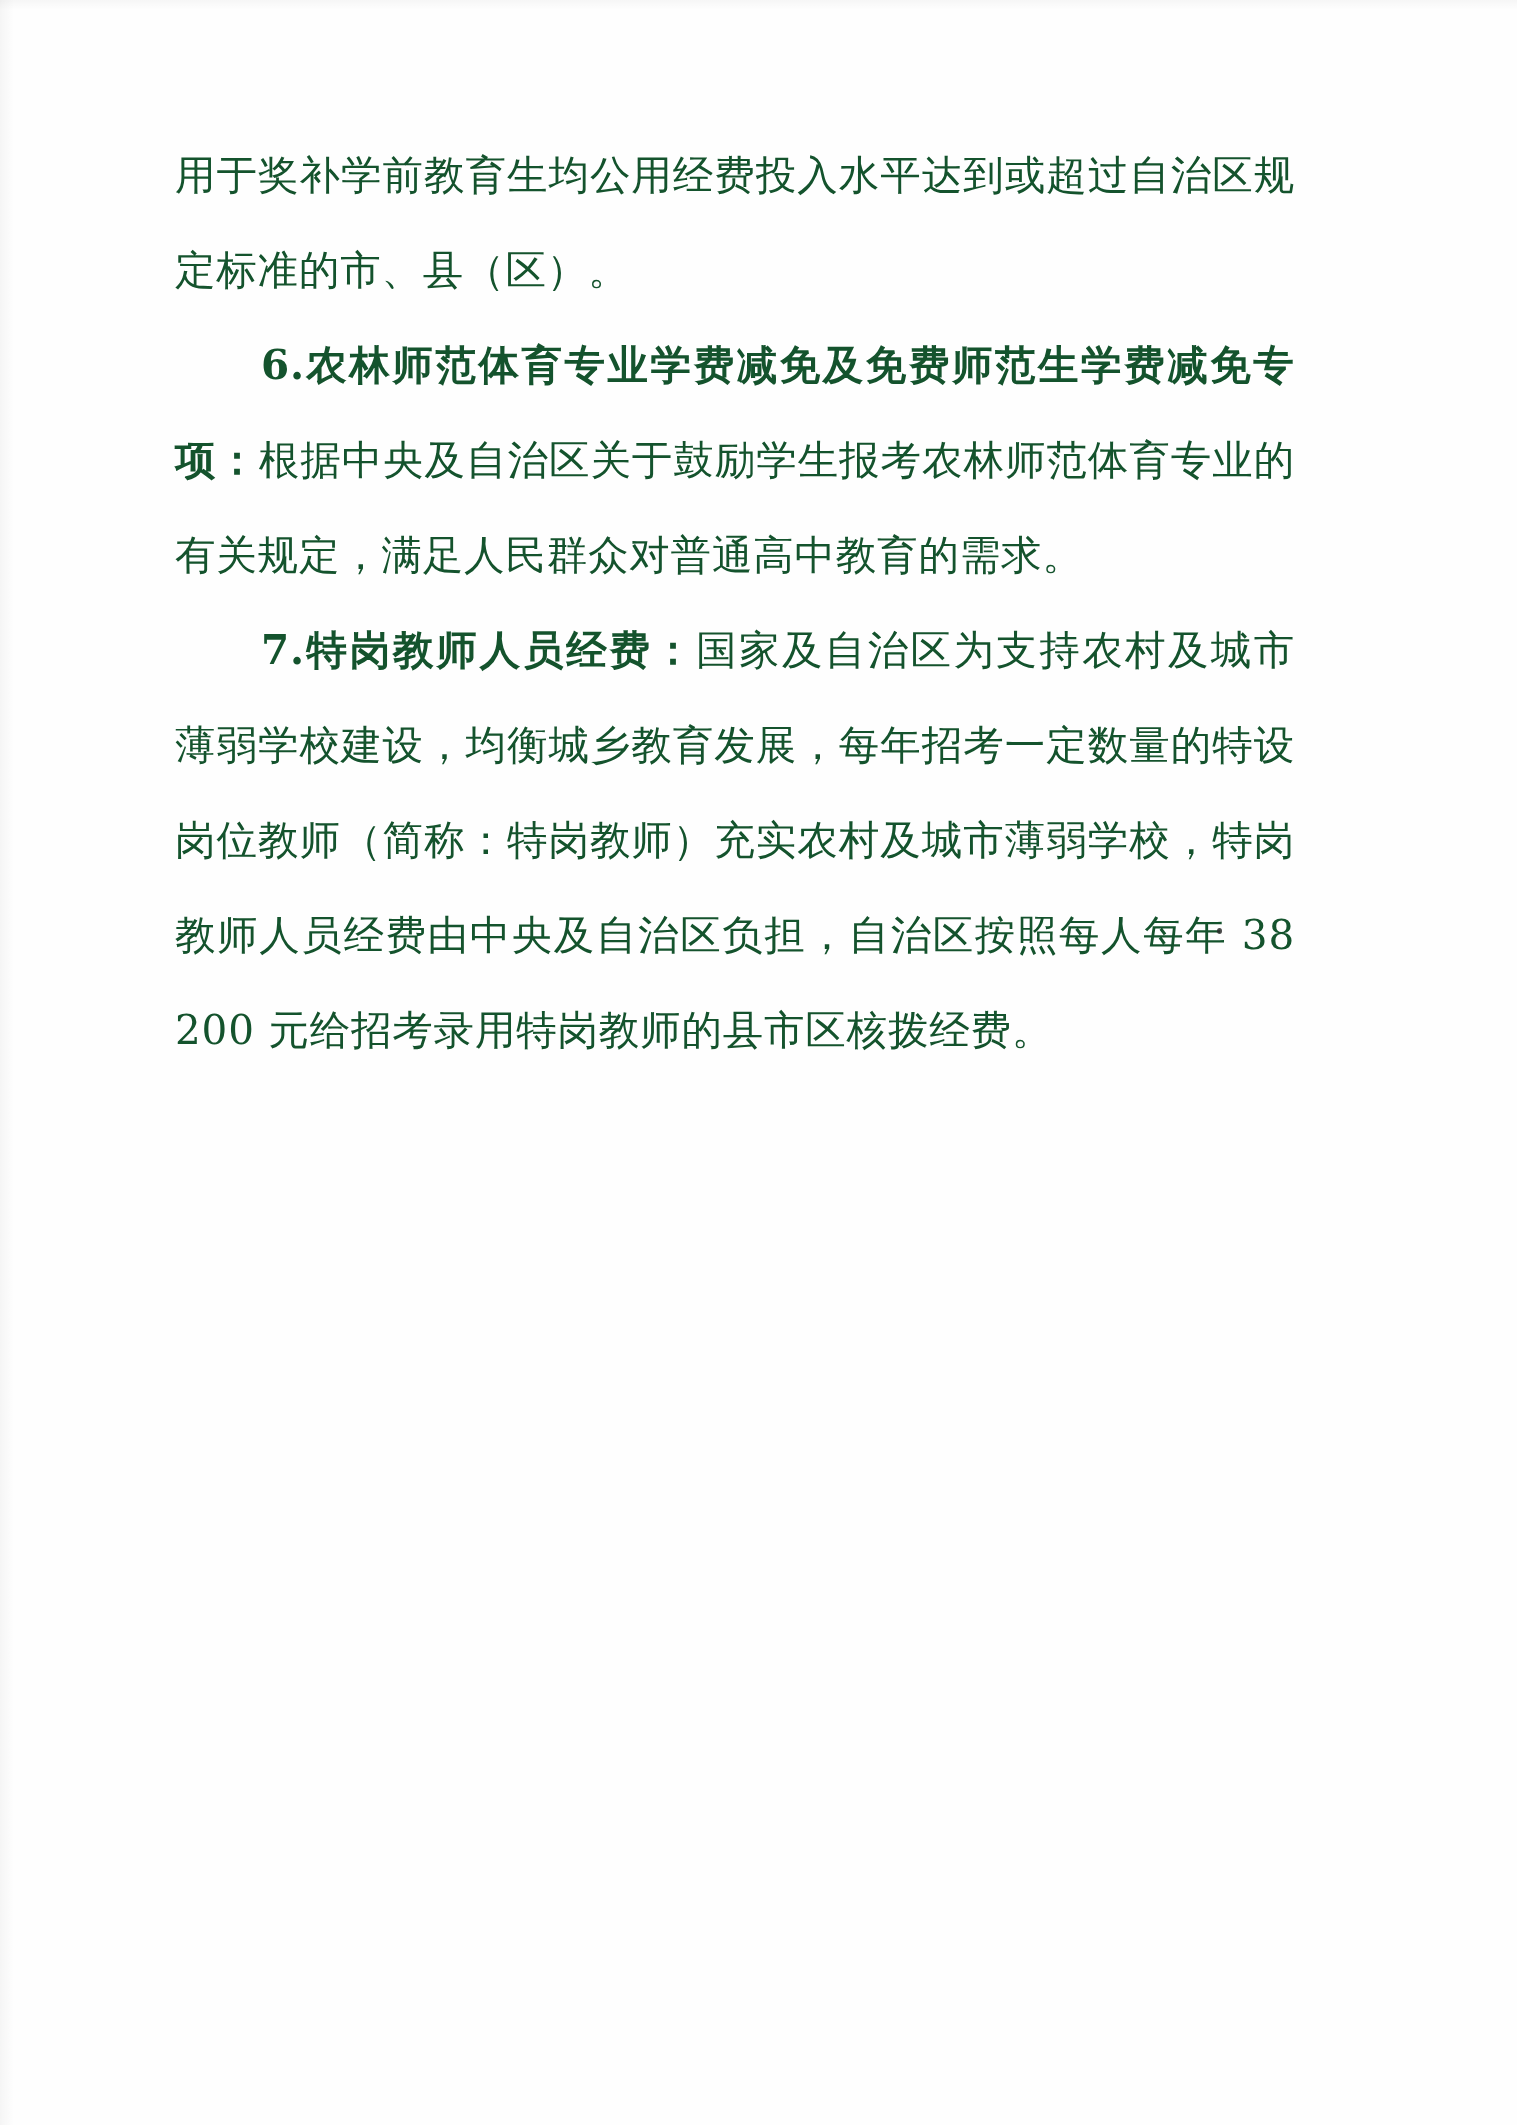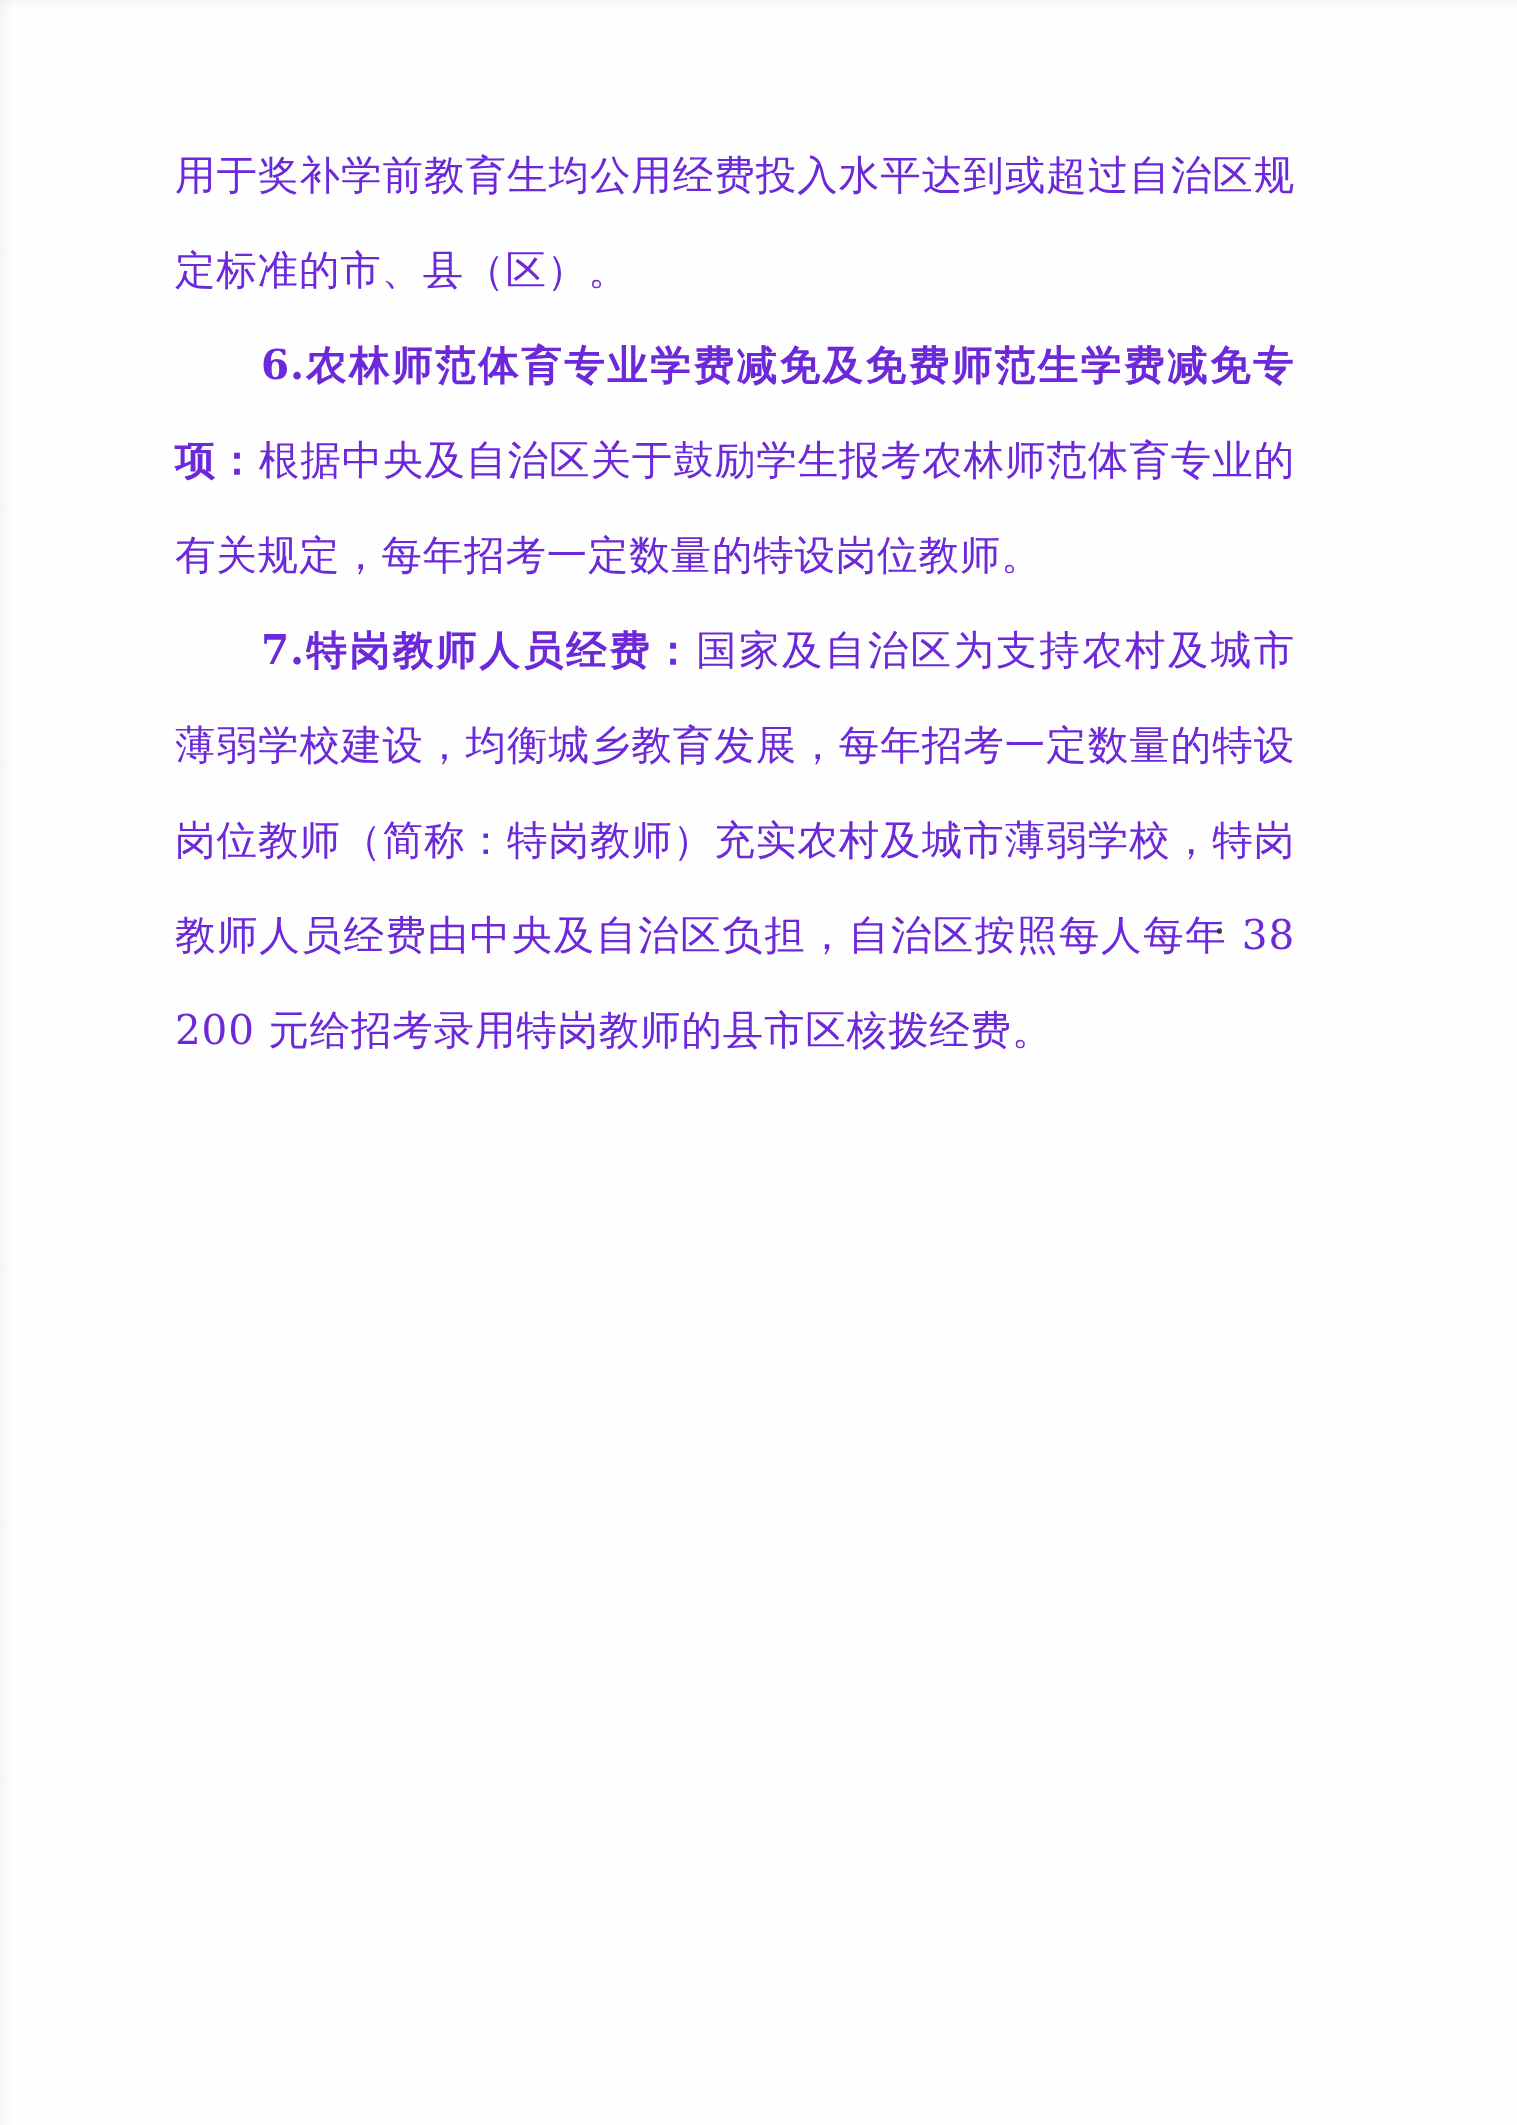--- a/index.html
+++ b/index.html
@@ -28,21 +28,21 @@
   .textblock {
     position: absolute;
     left: 175px;
     top: 128px;
     width: 1120px;
   }
   .para {
     margin: 0 0 0 0;
     font-size: 40.5px;
     line-height: 95px;
-    color: #6d28d9;
+    color: #14532d;
     text-align: justify;
     text-justify: inter-character;
     letter-spacing: 0.8px;
     font-family: "DejaVu Serif", "Liberation Serif", serif;
     font-weight: 400;
     text-align-last: left;
     word-break: break-all;
   }
   .para.indent {
     text-indent: 86px;
@@ -85,20 +85,20 @@
   <div class="edge-noise-l"></div>
   <div class="edge-noise-t"></div>
 
   <div class="textblock">
 
     <p class="para"><span>用于奖补学前教育生均公用经费投入水平达到或超过自治区规定标准的市、县（区）。</span></p>
 
 
 
 
-    <p class="para indent"><span class="num">6.</span><span class="lead">农林师范体育专业学费减免及免费师范生学费减免专项：</span><span>根据中央及自治区关于鼓励学生报考农林师范体育专业的有关规定，每年招考一定数量的特设岗位教师。</span></p>
+    <p class="para indent"><span class="num">6.</span><span class="lead">农林师范体育专业学费减免及免费师范生学费减免专项：</span><span>根据中央及自治区关于鼓励学生报考农林师范体育专业的有关规定，满足人民群众对普通高中教育的需求。</span></p>
 
     <p class="para indent"><span class="num">7.</span><span class="lead">特岗教师人员经费：</span><span>国家及自治区为支持农村及城市薄弱学校建设，均衡城乡教育发展，每年招考一定数量的特设岗位教师（简称：特岗教师）充实农村及城市薄弱学校，特岗教师人员经费由中央及自治区负担，自治区按照每人每年 38200 元给招考录用特岗教师的县市区核拨经费。</span></p>
 
   </div>
 
   <div class="speck"></div>
 </div>
 
 </body></html>

